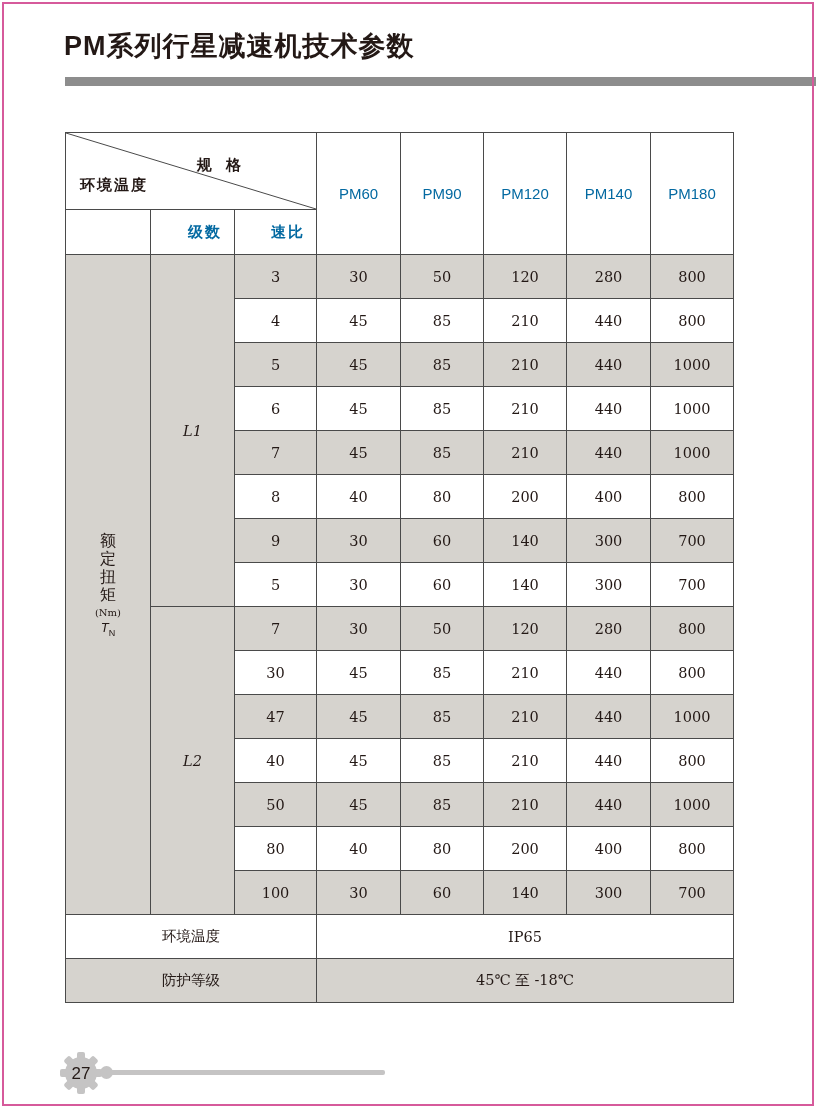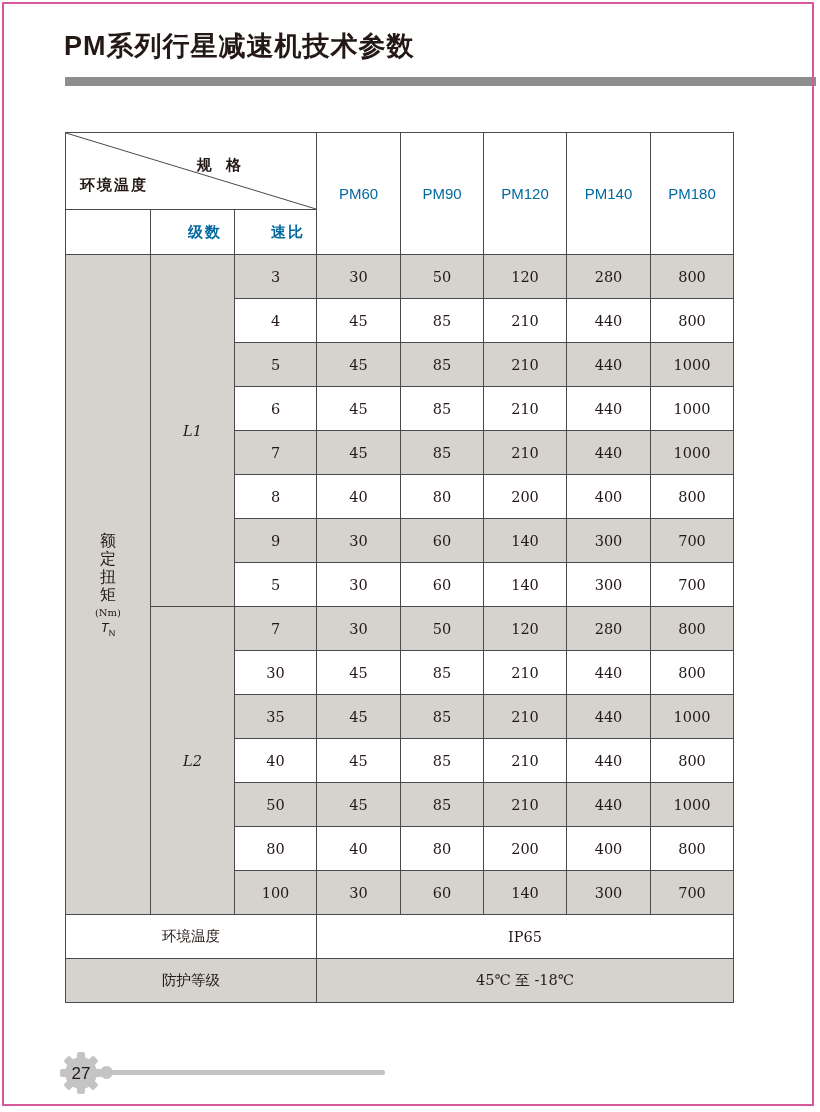--- a/index.html
+++ b/index.html
@@ -205,21 +205,21 @@
         </tr>
         <tr>
           <td class="ratio">30</td>
           <td class="val">45</td>
           <td class="val">85</td>
           <td class="val">210</td>
           <td class="val">440</td>
           <td class="val">800</td>
         </tr>
         <tr class="shaded">
-          <td class="ratio">35</td>
+          <td class="ratio">47</td>
           <td class="val">45</td>
           <td class="val">85</td>
           <td class="val">210</td>
           <td class="val">440</td>
           <td class="val">1000</td>
         </tr>
         <tr>
           <td class="ratio">40</td>
           <td class="val">45</td>
           <td class="val">85</td>

